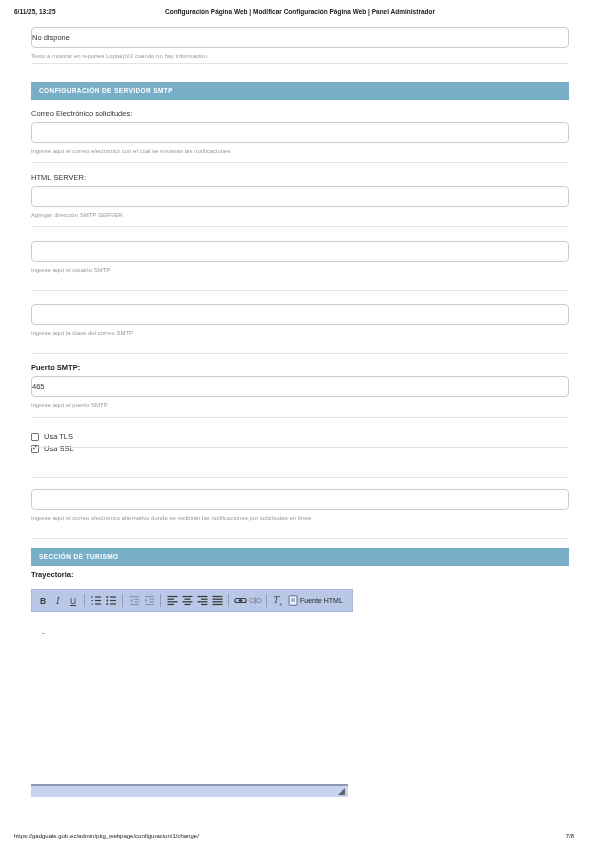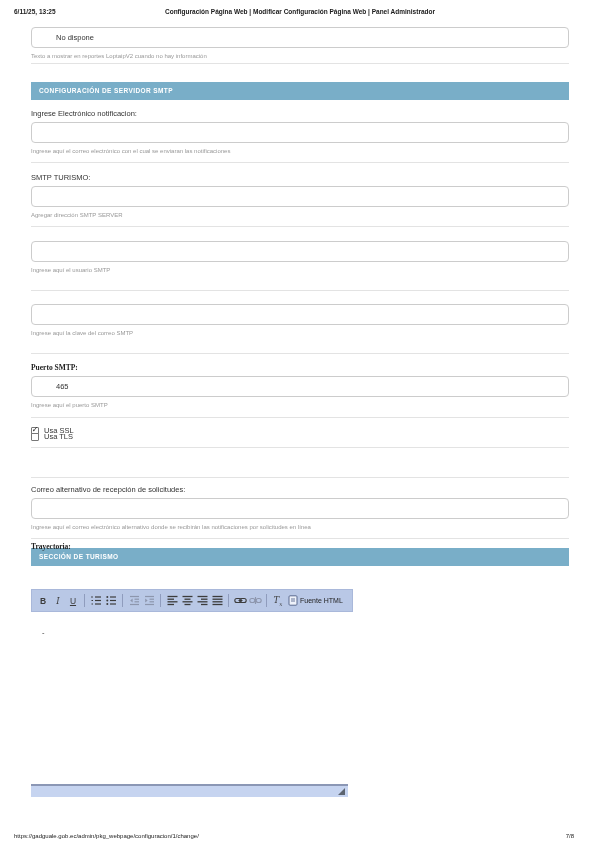--- a/index.html
+++ b/index.html
@@ -9,23 +9,23 @@
 
   
   .ph-date { position:absolute; left:14px; top:8px; font-size:6.5px; color:#1a1a1a; font-weight:600; }
   .ph-title { position:absolute; left:0; right:0; top:8px; text-align:center; font-size:6.5px; color:#1a1a1a; font-weight:600; }
   .pf-url { position:absolute; left:14px; top:833px; font-size:6px; color:#1a1a1a; }
   .pf-page { position:absolute; right:26px; top:833px; font-size:6px; color:#1a1a1a; }
 
   
   .row { position:absolute; left:31px; width:538px; }
   .lbl { font-size:7.5px; color:#333; display:block; }
-  .lbl.bold { font-weight:700; color:#222;font-family:Liberation Serif, serif; }
+  .lbl.bold { font-weight:700; color:#222; }
   .inp { display:block; width:538px; height:21px; border:1px solid #ccc; border-radius:4px;
-    padding:0 24px; font-size:7.5px; color:#333; background:#fff; margin-top:4px;
+    padding:0 0; font-size:7.5px; color:#333; background:#fff; margin-top:4px;
     font-family:"Liberation Sans", sans-serif; outline:none; }
   .help { font-size:6px; color:#999; margin-top:5px; display:block; }
   .hr { position:absolute; left:31px; width:538px; height:0; border-top:1.5px solid #e3e3e3; }
 
   
   .module-h { position:absolute; left:31px; width:538px; height:18px; background:#79aec8;
     color:#ffffff; font-size:6.5px; font-weight:700; letter-spacing:.4px; line-height:18px;
     padding-left:8px; }
 
   
@@ -66,28 +66,28 @@
 
   <div class="row" style="top:27px">
     <input class="inp" style="margin-top: 0px;" type="text" value="No dispone">
     <span class="help">Texto a mostrar en reportes LoptaipV2 cuando no hay información</span>
   </div>
   <div class="hr" style="top:63px"></div>
 
   <div class="module-h" style="top:82px">CONFIGURACIÓN DE SERVIDOR SMTP</div>
 
   <div class="row" style="top:109px">
-    <span class="lbl">Ingrese Electrónico notificacion:</span>
+    <span class="lbl">Correo Electrónico solicitudes:</span>
     <input class="inp" type="text" value="" style="">
     <span class="help">Ingrese aquí el correo electrónico con el cual se enviaran las notificaciones</span>
   </div>
   <div class="hr" style="top:162px"></div>
 
   <div class="row" style="top:173px">
-    <span class="lbl">SMTP TURISMO:</span>
+    <span class="lbl">HTML SERVER:</span>
     <input class="inp" type="text" value="" style="">
     <span class="help">Agregar dirección SMTP SERVER</span>
   </div>
   <div class="hr" style="top:226px"></div>
 
   <div class="row" style="top:237px">
     <input class="inp" type="text" value="" style="">
     <span class="help">Ingrese aquí el usuario SMTP</span>
   </div>
   <div class="hr" style="top:290px"></div>
@@ -98,42 +98,41 @@
   </div>
   <div class="hr" style="top:353px"></div>
 
   <div class="row" style="top:363px">
     <span class="lbl bold">Puerto SMTP:</span>
     <input class="inp" type="text" value="465" style="">
     <span class="help">Ingrese aquí el puerto SMTP</span>
   </div>
   <div class="hr" style="top:417px"></div>
 
-  <div class="cbrow" style="top:426px">
+  <div class="cbrow" style="top:444px">
     <span class="cb" data-checked="true"></span>
     <span class="cblbl">Usa SSL</span>
   </div>
   <div class="hr" style="top:447px"></div>
 
   <div class="cbrow" style="top:432px">
     <span class="cb" data-checked="false"></span>
     <span class="cblbl">Usa TLS</span>
   </div>
   <div class="hr" style="top:477px"></div>
 
   <div class="row" style="top:485px">
-    <span class="lbl">Correo alternativo de recepción de solicitudes:</span>
     <input class="inp" type="text" value="" style="">
     <span class="help">Ingrese aquí el correo electrónico alternativo donde se recibirán las notificaciones por solicitudes en línea</span>
   </div>
   <div class="hr" style="top:538px"></div>
 
   <div class="module-h" style="top:548px">SECCIÓN DE TURISMO</div>
 
-  <div class="row" style="top:542px">
+  <div class="row" style="top:570px">
     <span class="lbl bold">Trayectoria:</span>
   </div>
 
   <div class="toolbar">
     <span class="tbi">
         <span class="b">B</span>
       </span>
     <span class="tbi">
         <span class="i">I</span>
       </span>

